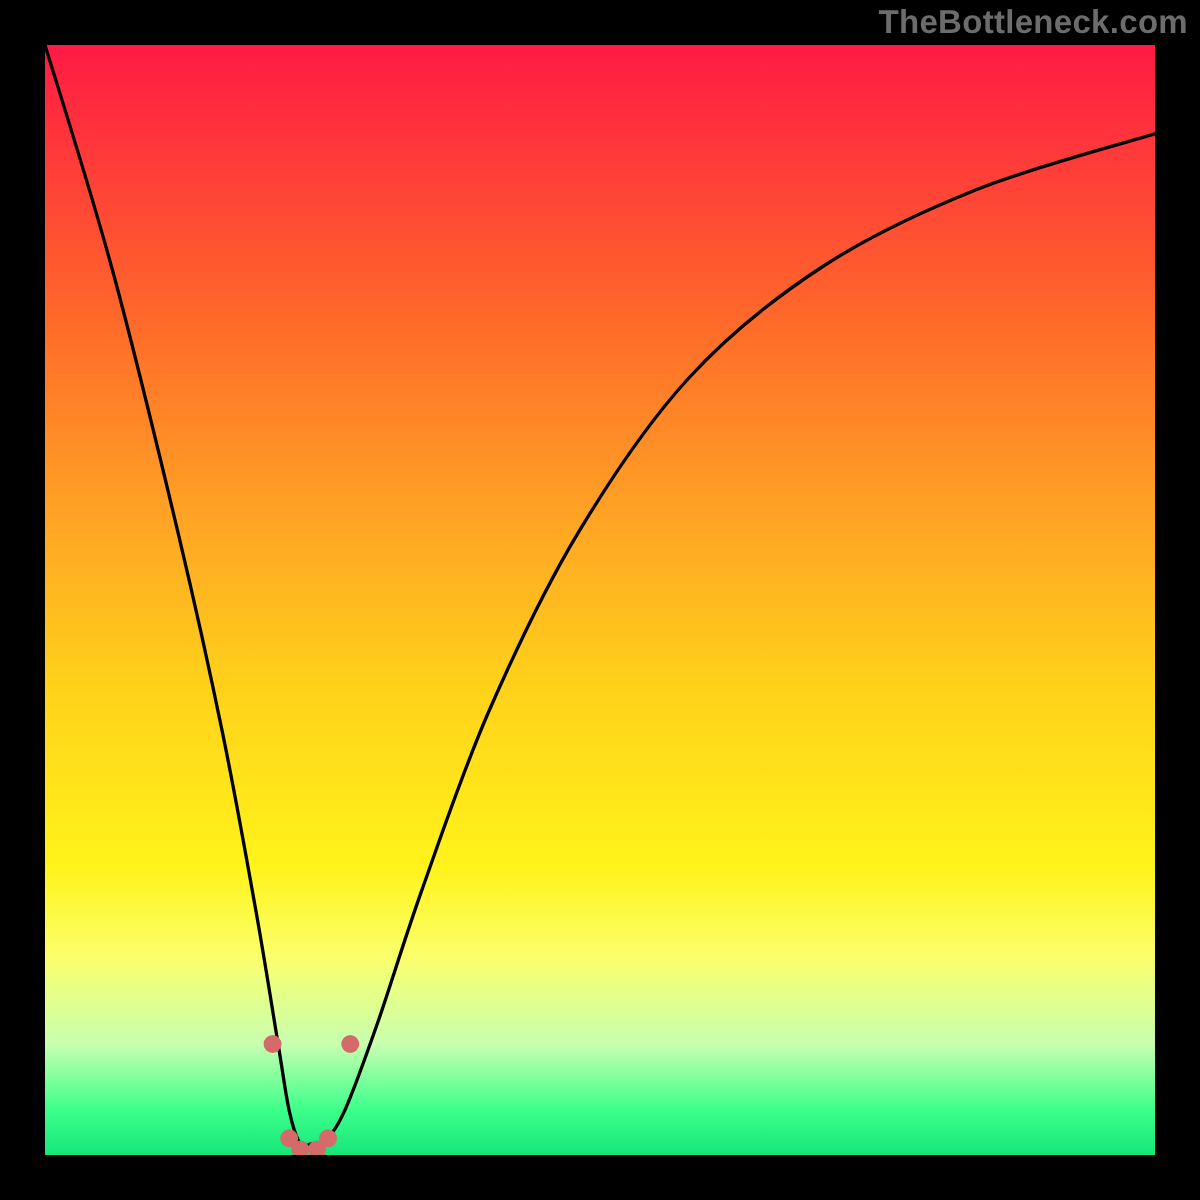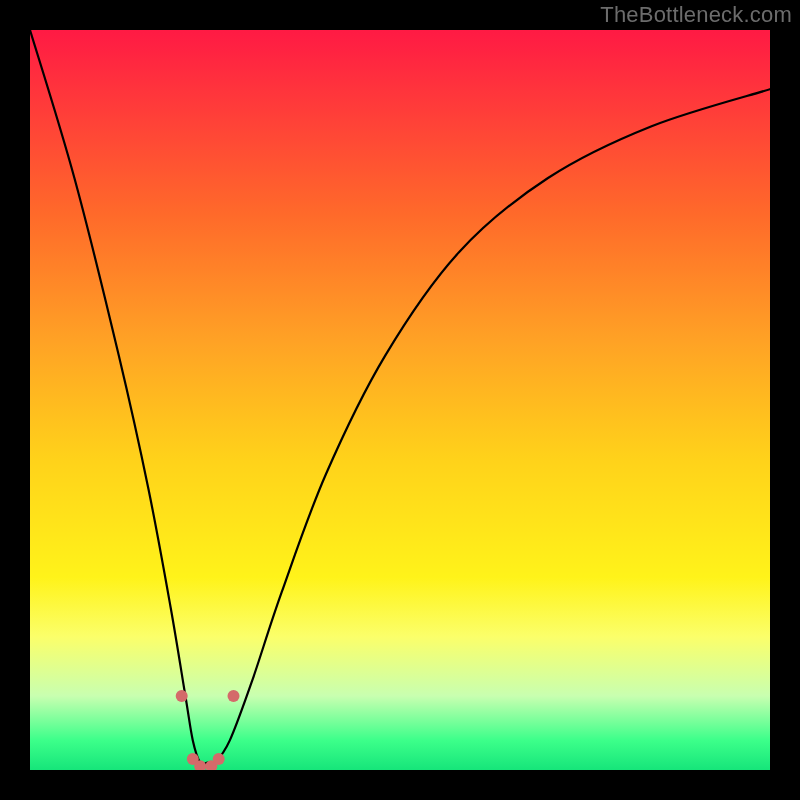--- a/index.html
+++ b/index.html
@@ -36,21 +36,21 @@
       #c8ffb0 90%,
       #3cff8a 96%,
       #16e57a 100%);
   }
   .watermark {
     position: absolute;
     top: 2px;
     right: 8px;
     color: #6c6c6c;
     font-size: 22px;
-    font-weight: 400;
+    font-weight: 700;
     letter-spacing: 0.2px;
     user-select: none;
   }
   svg.curve {
     position: absolute;
     top: 0;
     left: 0;
     width: 740px;
     height: 740px;
   }

